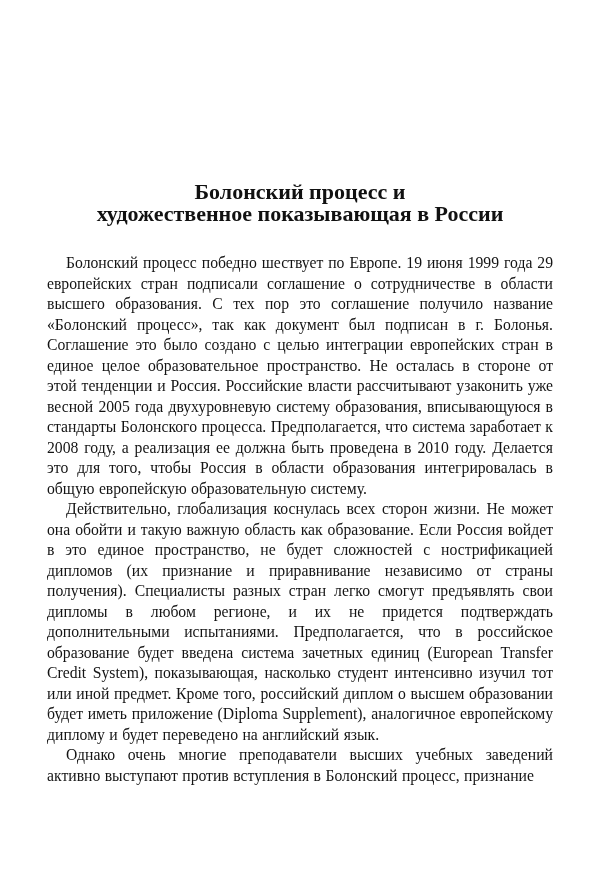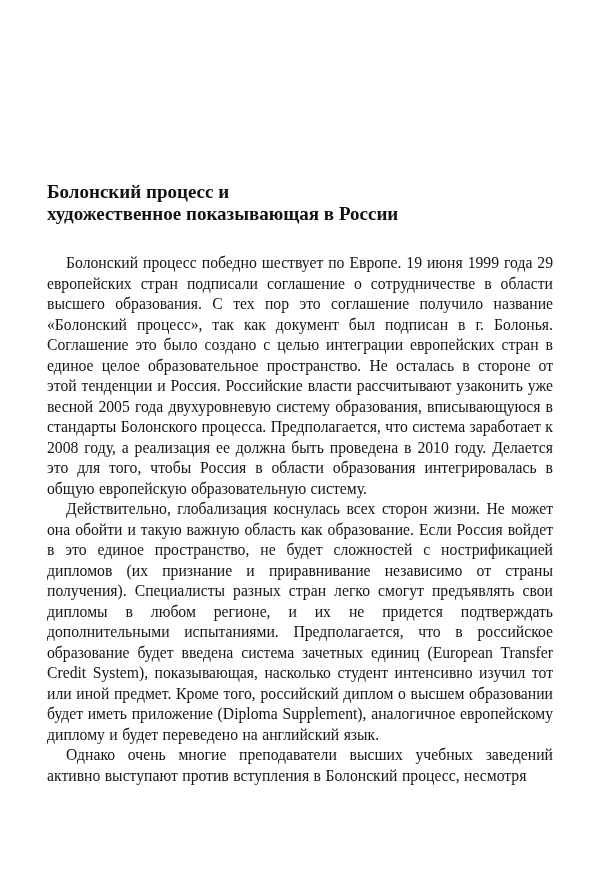--- a/index.html
+++ b/index.html
@@ -13,22 +13,23 @@
     height: 873px;
     box-sizing: border-box;
     background: #ffffff;
     padding: 181px 47px 0 47px;
     overflow: hidden;
     font-family: "Liberation Serif", "DejaVu Serif", serif;
     color: #141414;
   }
   .doc-title {
     margin: 0 0 28px 0;
+    text-align: center;
     font-weight: bold;
-    font-size: 19px;
+    font-size: 22px;
     line-height: 22px;
     color: #111111;
     font-family: Liberation Serif, serif;
   }
   .doc-title span {
     display: block;
   }
   .body-text p {
     margin: 0;
     padding: 0;
@@ -43,15 +44,15 @@
 <body>
 
 <div class="page">
   <h1 class="doc-title">
     <span>Болонский процесс и</span>
     <span>художественное показывающая в России</span>
   </h1>
   <div class="body-text">
     <p>Болонский процесс победно шествует по Европе. 19 июня 1999 года 29 европейских стран подписали соглашение о сотрудничестве в области высшего образования. С тех пор это соглашение получило название «Болонский процесс», так как документ был подписан в г. Болонья. Соглашение это было создано с целью интеграции европейских стран в единое целое образовательное пространство. Не осталась в стороне от этой тенденции и Россия. Российские власти рассчитывают узаконить уже весной 2005 года двухуровневую систему образования, вписывающуюся в стандарты Болонского процесса. Предполагается, что система заработает к 2008 году, а реализация ее должна быть проведена в 2010 году. Делается это для того, чтобы Россия в области образования интегрировалась в общую европейскую образовательную систему.</p>
     <p>Действительно, глобализация коснулась всех сторон жизни. Не может она обойти и такую важную область как образование. Если Россия войдет в это единое пространство, не будет сложностей с нострификацией дипломов (их признание и приравнивание независимо от страны получения). Специалисты разных стран легко смогут предъявлять свои дипломы в любом регионе, и их не придется подтверждать дополнительными испытаниями. Предполагается, что в российское образование будет введена система зачетных единиц (European Transfer Credit System), показывающая, насколько студент интенсивно изучил тот или иной предмет. Кроме того, российский диплом о высшем образовании будет иметь приложение (Diploma Supplement), аналогичное европейскому диплому и будет переведено на английский язык.</p>
-    <p>Однако очень многие преподаватели высших учебных заведений активно выступают против вступления в Болонский процесс, несмотря</p>
+    <p>Однако очень многие преподаватели высших учебных заведений активно выступают против вступления в Болонский процесс, признание</p>
   </div>
 </div>
 
 </body></html>

